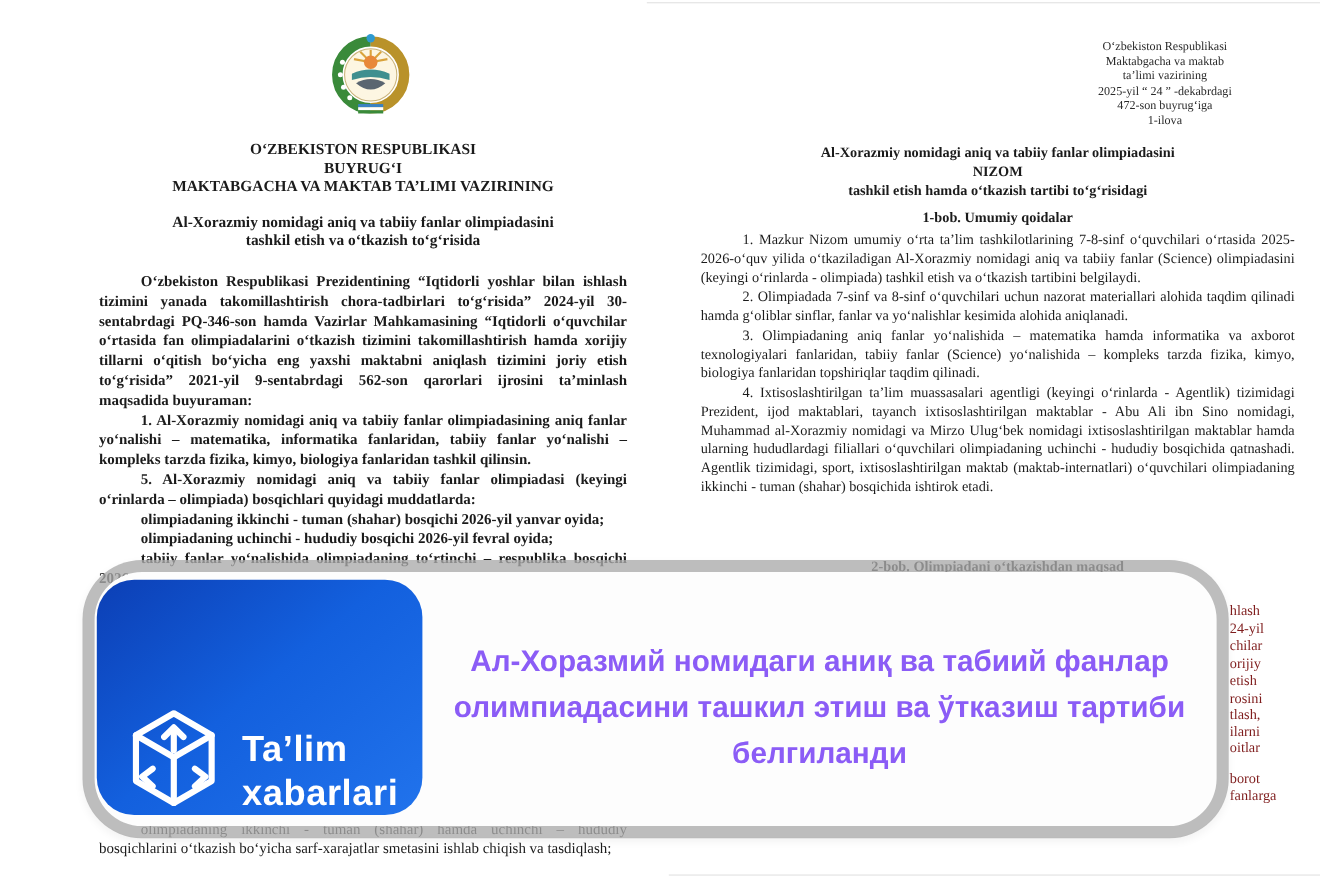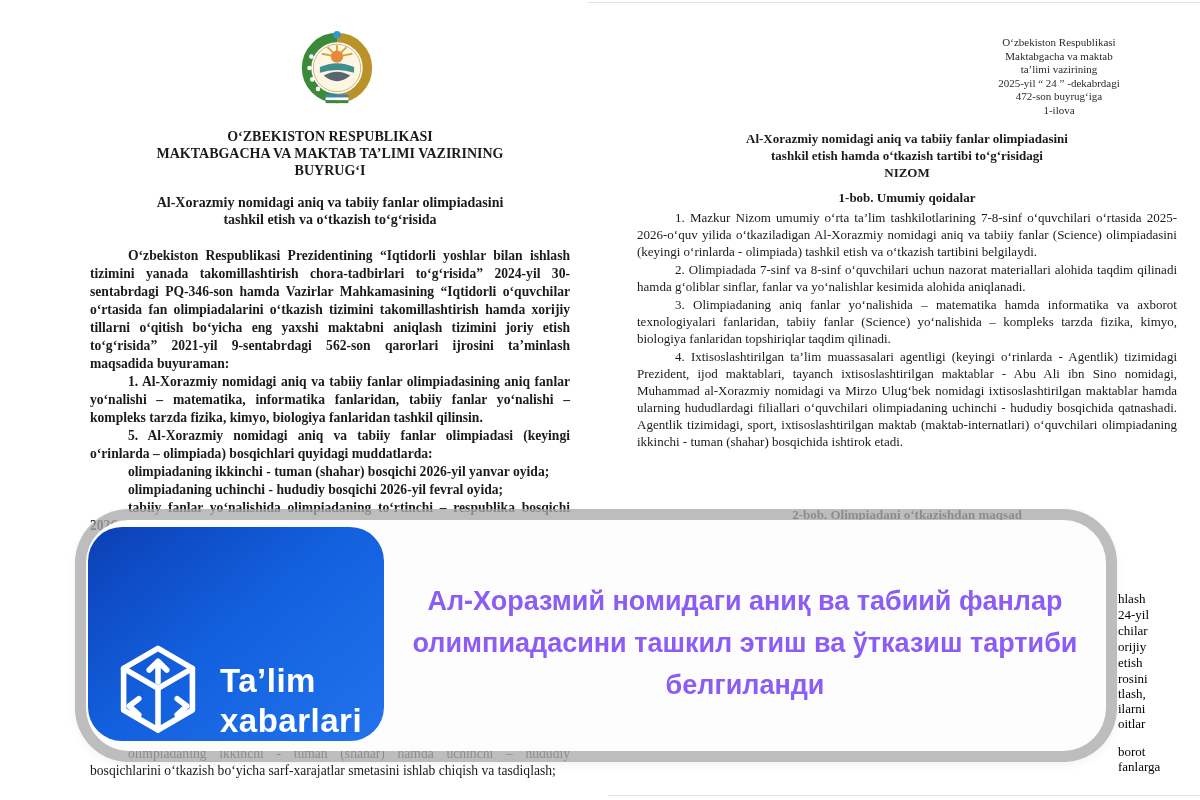--- a/index.html
+++ b/index.html
@@ -25,21 +25,21 @@
     font-size:11px;line-height:13.5px;color:#2a2a2a;}
   .rp-title{position:absolute;left:637px;top:130px;width:540px;text-align:center;
     font-weight:bold;font-size:13px;line-height:17px;}
   .rp-s1{position:absolute;left:637px;top:190px;width:540px;text-align:center;
     font-weight:bold;font-size:13px;}
   .rp-body{position:absolute;left:637px;top:209px;width:540px;
     font-size:13px;line-height:17px;text-align:justify;}
   .rp-body p{margin:0 0 1px;text-indent:38px;}
   .rp-s2{position:absolute;left:637px;top:507px;width:540px;text-align:center;
     font-weight:bold;font-size:13px;}
-  .fragment{position:absolute;left:1118px;font-size:13px;color:#000000;white-space:nowrap;margin-top:44px;}
+  .fragment{position:absolute;left:1118px;font-size:13px;color:#7f1d1d;white-space:nowrap;}
   
   .banner{
     position:absolute;left:75px;top:509px;width:1042px;height:253px;box-sizing:border-box;
     border:11px solid rgba(171,171,171,0.78);border-radius:54px;
     background:#fdfdfd;background-clip:padding-box;z-index:10;
     box-shadow:0 3px 8px rgba(0,0,0,0.05);
   }
   .logo-box{
     position:absolute;left:88px;top:527px;width:296px;height:214px;border-radius:34px;
     background:linear-gradient(140deg,#0c3fb5 0%,#1360de 48%,#2173ec 100%);
@@ -80,22 +80,22 @@
     <path d="M22 41 Q40 33 58 41 L58 47 Q40 41 22 47 Z" fill="#3f8f8f"></path>
     <path d="M26 50 Q40 42 54 50 Q40 62 26 50 Z" fill="#5a6570"></path>
     <rect x="28" y="70" width="24" height="3" fill="#3b82c4"></rect>
     <rect x="28" y="73" width="24" height="3" fill="#ffffff"></rect>
     <rect x="28" y="76" width="24" height="3" fill="#3a8a3a"></rect>
     <circle cx="40" cy="7" r="4" fill="#2e9ad0"></circle>
   </svg>
 
   <div class="lp-title">
     <div>O‘ZBEKISTON RESPUBLIKASI</div>
+    <div>BUYRUG‘I</div>
     <div>MAKTABGACHA VA MAKTAB TA’LIMI VAZIRINING</div>
-    <div>BUYRUG‘I</div>
   </div>
 
   <div class="lp-subtitle">
     <div>Al-Xorazmiy nomidagi aniq va tabiiy fanlar olimpiadasini</div>
     <div>tashkil etish va o‘tkazish to‘g‘risida</div>
   </div>
 
   <div class="lp-body">
     <p><span>O‘zbekiston Respublikasi Prezidentining “Iqtidorli yoshlar bilan ishlash tizimini yanada takomillashtirish chora-tadbirlari to‘g‘risida” 2024-yil 30-sentabrdagi PQ-346-son hamda Vazirlar Mahkamasining “Iqtidorli o‘quvchilar o‘rtasida fan olimpiadalarini o‘tkazish tizimini takomillashtirish hamda xorijiy tillarni o‘qitish bo‘yicha eng yaxshi maktabni aniqlash tizimini joriy etish to‘g‘risida” 2021-yil 9-sentabrdagi 562-son qarorlari ijrosini ta’minlash maqsadida</span> <strong>buyuraman:</strong></p>
     <p>1. Al-Xorazmiy nomidagi aniq va tabiiy fanlar olimpiadasining aniq fanlar yo‘nalishi – matematika, informatika fanlaridan, tabiiy fanlar yo‘nalishi – kompleks tarzda fizika, kimyo, biologiya fanlaridan tashkil qilinsin.</p>
@@ -117,22 +117,22 @@
     <div>O‘zbekiston Respublikasi</div>
     <div>Maktabgacha va maktab</div>
     <div>ta’limi vazirining</div>
     <div>2025-yil “ 24 ” -dekabrdagi</div>
     <div>472-son buyrug‘iga</div>
     <div>1-ilova</div>
   </div>
 
   <div class="rp-title">
     <div>Al-Xorazmiy nomidagi aniq va tabiiy fanlar olimpiadasini</div>
+    <div>NIZOM</div>
     <div>tashkil etish hamda o‘tkazish tartibi to‘g‘risidagi</div>
-    <div>NIZOM</div>
   </div>
 
   <div class="rp-s1">1-bob. Umumiy qoidalar</div>
 
   <div class="rp-body">
     <p>1. Mazkur Nizom umumiy o‘rta ta’lim tashkilotlarining 7-8-sinf o‘quvchilari o‘rtasida 2025-2026-o‘quv yilida o‘tkaziladigan Al-Xorazmiy nomidagi aniq va tabiiy fanlar (Science) olimpiadasini (keyingi o‘rinlarda - olimpiada) tashkil etish va o‘tkazish tartibini belgilaydi.</p>
     <p>2. Olimpiadada 7-sinf va 8-sinf o‘quvchilari uchun nazorat materiallari alohida taqdim qilinadi hamda g‘oliblar sinflar, fanlar va yo‘nalishlar kesimida alohida aniqlanadi.</p>
     <p>3. Olimpiadaning aniq fanlar yo‘nalishida – matematika hamda informatika va axborot texnologiyalari fanlaridan, tabiiy fanlar (Science) yo‘nalishida – kompleks tarzda fizika, kimyo, biologiya fanlaridan topshiriqlar taqdim qilinadi.</p>
     <p>4. Ixtisoslashtirilgan ta’lim muassasalari agentligi (keyingi o‘rinlarda - Agentlik) tizimidagi Prezident, ijod maktablari, tayanch ixtisoslashtirilgan maktablar - Abu Ali ibn Sino nomidagi, Muhammad al-Xorazmiy nomidagi va Mirzo Ulug‘bek nomidagi ixtisoslashtirilgan maktablar hamda ularning hududlardagi filiallari o‘quvchilari olimpiadaning uchinchi - hududiy bosqichida qatnashadi. Agentlik tizimidagi, sport, ixtisoslashtirilgan maktab (maktab-internatlari) o‘quvchilari olimpiadaning ikkinchi - tuman (shahar) bosqichida ishtirok etadi.</p>
   </div>

